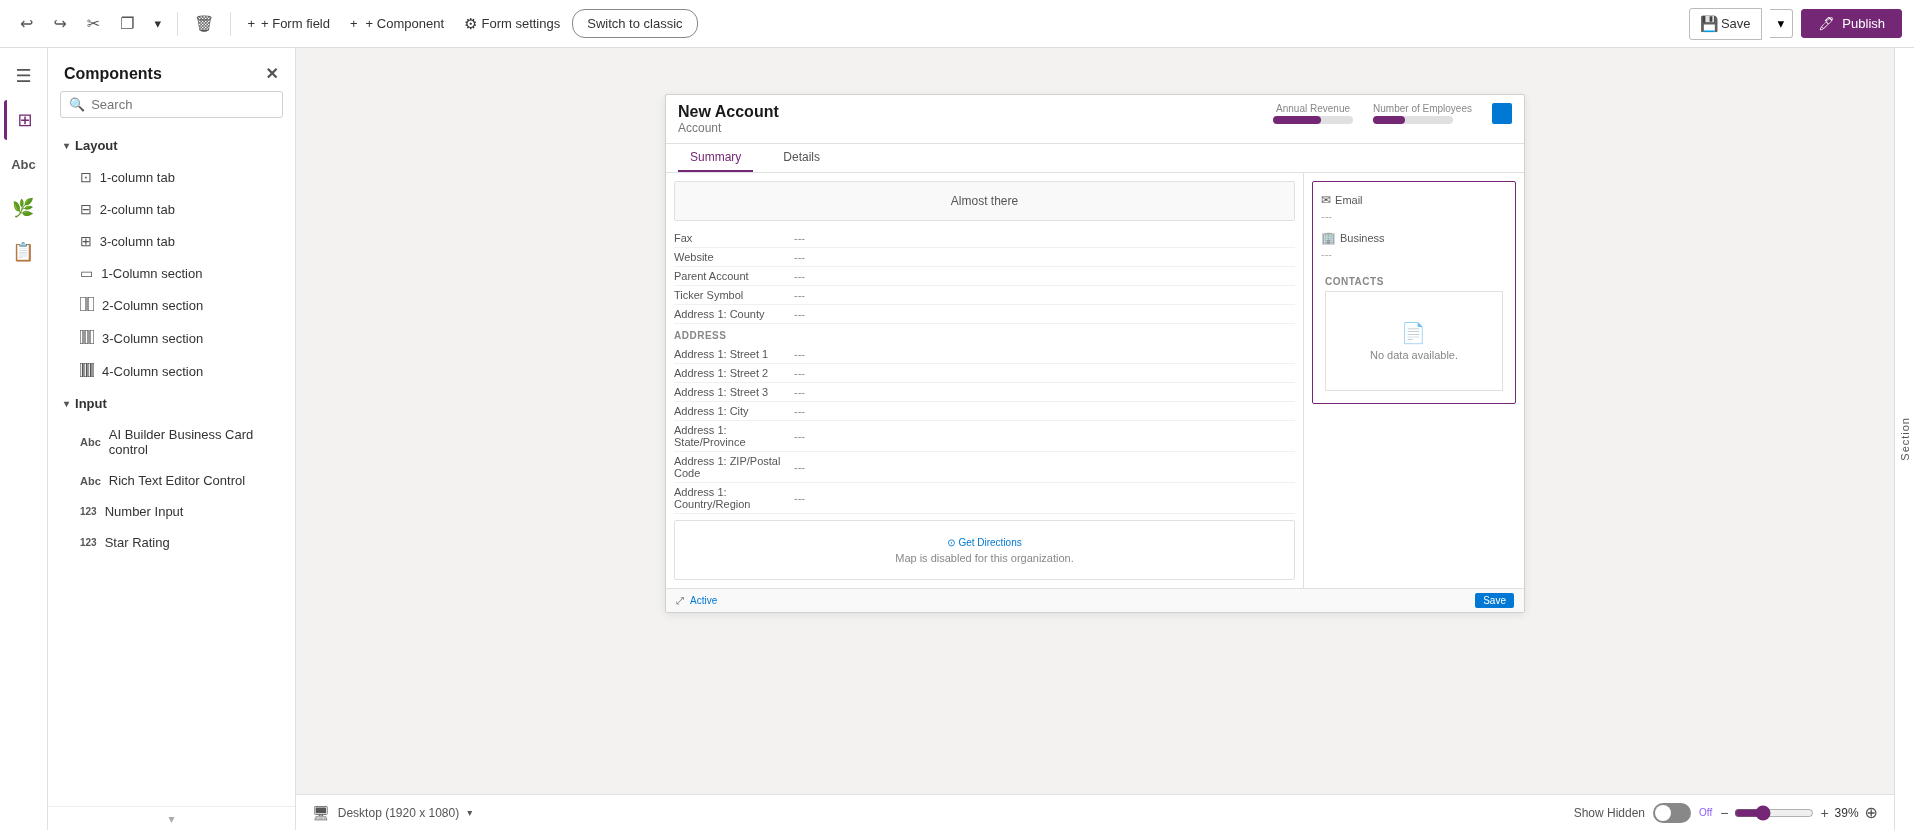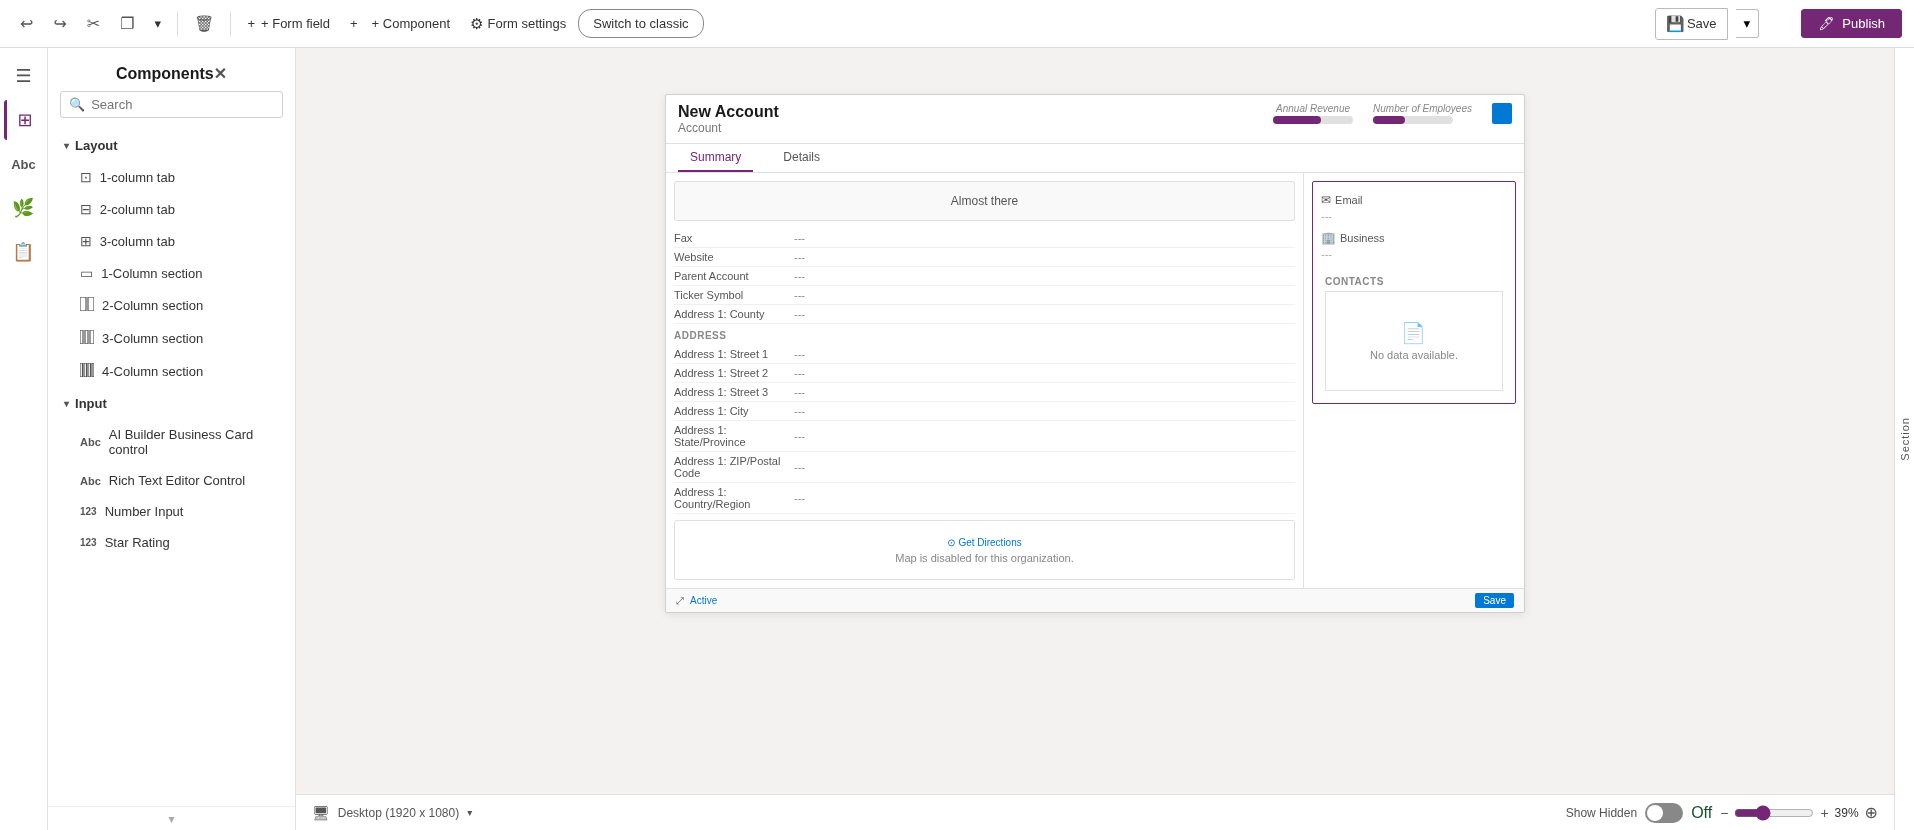--- a/index.html
+++ b/index.html
@@ -29,21 +29,21 @@
       display: flex; align-items: center; gap: 2px;
       padding: 6px 10px; border: 1px solid #bbb; border-radius: 3px 0 0 3px;
       background: #fff; cursor: pointer; font-size: 13px; color: #333;
     }
     .btn-save-dropdown {
       padding: 6px 8px; border: 1px solid #bbb; border-left: none; border-radius: 0 3px 3px 0;
       background: #fff; cursor: pointer;
     }
     .btn-publish {
       padding: 6px 16px; border: 1px solid #742774; border-radius: 3px;
-      background: #742774; color: #fff; cursor: pointer; font-size: 13px; font-weight: 500; margin-left: 34px;
+      background: #742774; color: #fff; cursor: pointer; font-size: 13px; font-weight: 500;
     }
 
     
     .main-layout {
       display: flex; height: calc(830px - 48px);
     }
 
     
     .sidebar-icons {
       width: 48px; background: #fff; border-right: 1px solid #e0e0e0;
@@ -55,21 +55,21 @@
       cursor: pointer; border-radius: 3px; color: #555; font-size: 18px;
     }
     .sidebar-icon-btn.active { border-left: 3px solid #742774; color: #742774; }
 
     
     .components-panel {
       width: 248px; background: #fff; border-right: 1px solid #e0e0e0;
       display: flex; flex-direction: column;
     }
     .components-panel-header {
-      display: flex; align-items: center; justify-content: center;
+      display: flex; align-items: center; justify-content: space-between;
       padding: 16px 16px 8px; font-size: 16px; font-weight: 600; color: #1a1a1a;
     }
     .panel-close { cursor: pointer; font-size: 16px; color: #555; }
     .search-box {
       margin: 0 12px 8px; display: flex; align-items: center;
       border: 1px solid #d0d0d0; border-radius: 3px; padding: 5px 8px; gap: 6px;
       background: #fff;
     }
     .search-box input {
       border: none; outline: none; font-size: 13px; width: 100%; color: #15803d;
@@ -104,21 +104,21 @@
       width: 860px; background: #fff; border: 1px solid #d0d0d0;
       border-radius: 2px; overflow: hidden; box-shadow: 0 2px 8px rgba(0,0,0,0.08);
     }
     .form-top-bar {
       padding: 8px 12px; border-bottom: 1px solid #e0e0e0;
       display: flex; align-items: flex-start; justify-content: space-between;
     }
     .form-title { font-size: 16px; font-weight: 600; color: #1a1a1a; }
     .form-subtitle { font-size: 12px; color: #777; }
     .form-top-right { display: flex; gap: 20px; }
-    .form-metric { text-align: center; font-style: italic; }
+    .form-metric { text-align: center; }
     .form-metric-label { font-size: 10px; color: #888; }
     .form-metric-bar { height: 8px; width: 80px; background: #e0e0e0; border-radius: 4px; margin-top: 2px; }
     .form-metric-bar-fill { height: 100%; border-radius: 4px; background: #742774; }
     .btn-blue { background: #0078d4; color: #fff; padding: 3px 10px; border: none; border-radius: 2px; font-size: 11px; cursor: pointer; }
 
     .form-tabs {
       display: flex; border-bottom: 1px solid #e0e0e0; padding: 0 12px; gap: 18px;
     }
     .form-tab {
       padding: 6px 12px; font-size: 12px; cursor: pointer; color: #555;
@@ -182,21 +182,21 @@
     .bottom-right { display: flex; align-items: center; gap: 8px; font-size: 12px; color: #555; }
     .show-hidden-label { color: #555; }
     .toggle-switch {
       width: 38px; height: 20px; background: #888; border-radius: 10px;
       position: relative; cursor: pointer;
     }
     .toggle-knob {
       width: 16px; height: 16px; background: #fff; border-radius: 50%;
       position: absolute; top: 2px; left: 2px;
     }
-    .toggle-off-label { font-size: 16px; color: #14532d; }
+    .toggle-off-label { font-size: 10px; color: #8b5cf6; }
     .zoom-controls { display: flex; align-items: center; gap: 6px; }
     .zoom-btn { font-size: 14px; cursor: pointer; color: #555; background: none; border: none; }
     .zoom-slider { width: 80px; accent-color: #742774; }
     .zoom-pct { font-size: 12px; color: #333; }
     .zoom-fit { font-size: 16px; cursor: pointer; color: #555; }
 
     
     .right-panel {
       width: 20px; background: #fff; border-left: 1px solid #e0e0e0;
       display: flex; flex-direction: column; align-items: center; justify-content: center;
@@ -234,21 +234,21 @@
   <button class="toolbar-btn" title="Delete">
     <span class="toolbar-icon">🗑</span>
   </button>
   <div class="toolbar-sep"></div>
   <button class="toolbar-btn">
     <span>+</span>
     <span style="margin-left:2px;">+ Form field</span>
   </button>
   <button class="toolbar-btn">
     <span>+</span>
-    <span style="margin-left:10px;text-align:center;">+ Component</span>
+    <span style="margin-left:4px;text-align:center;">+ Component</span>
   </button>
   <button class="toolbar-btn">
     <span style="font-size:15px;">⚙</span>
     <span>Form settings</span>
   </button>
   <button class="toolbar-btn btn-switch-classic">
     <span>Switch to classic</span>
   </button>
   <div class="toolbar-spacer"></div>
   <div class="toolbar-right">

